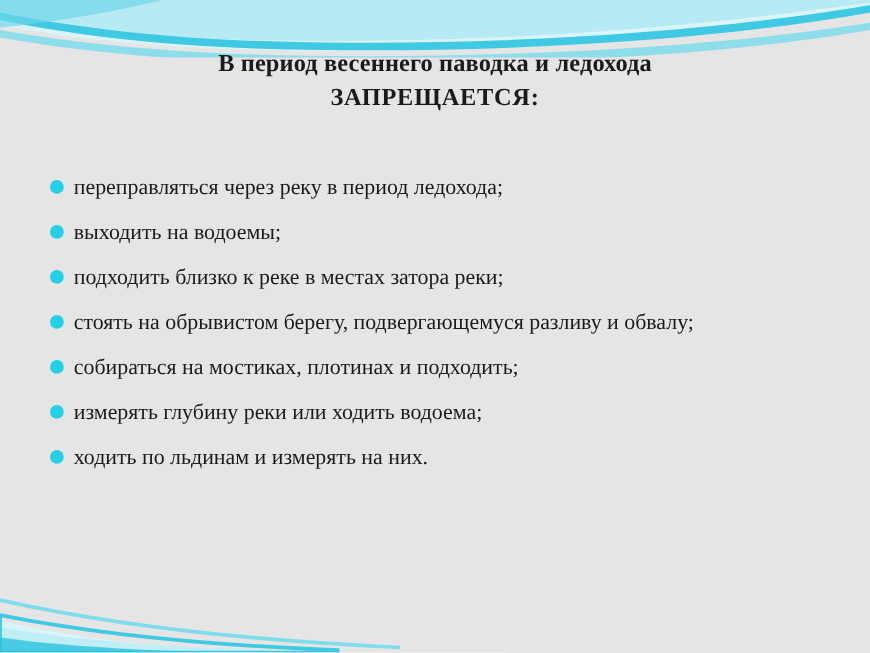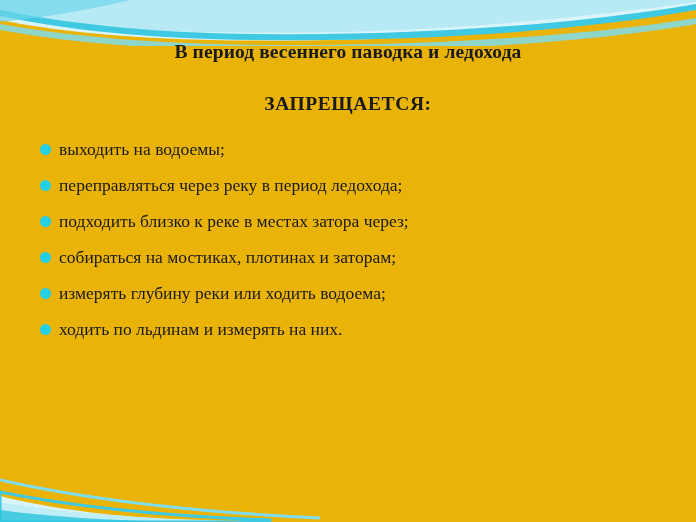--- a/index.html
+++ b/index.html
@@ -10,21 +10,21 @@
     width: 696px;
     height: 522px;
     background: #ffffff;
     font-family: "Liberation Serif", serif;
     overflow: hidden;
   }
   .slide {
     position: relative;
     width: 696px;
     height: 522px;
-    background: #eab308;
+    background: #e5e5e5;
     overflow: hidden;
   }
   .deco-top, .deco-bottom {
     position: absolute;
     left: 0;
     width: 696px;
     pointer-events: none;
   }
   .deco-top { top: 0; height: 46px; }
   .deco-bottom { bottom: 0; height: 60px; }
@@ -39,21 +39,20 @@
   .title-line {
     font-family: "Liberation Serif", serif;
     font-weight: bold;
     font-size: 19.5px;
     color: #1a1a1a;
     line-height: 27px;
     letter-spacing: 0.1px;
   }
   .title-line.second {
     letter-spacing: 0.6px;
-    margin-top: 25px;
   }
 
   .list {
     position: absolute;
     top: 138px;
     left: 40px;
     width: 630px;
   }
   .list-item {
     display: flex;
@@ -93,33 +92,37 @@
   </div>
 
   <div class="title-block">
     <div class="title-line">В период весеннего паводка и ледохода</div>
     <div class="title-line second">ЗАПРЕЩАЕТСЯ:</div>
   </div>
 
   <div class="list">
     <div class="list-item">
       <span class="bullet" style="background: rgb(37, 208, 230);"></span>
+      <span class="item-text">переправляться через реку в период ледохода;</span>
+    </div>
+    <div class="list-item">
+      <span class="bullet" style="background: rgb(37, 208, 230);"></span>
       <span class="item-text">выходить на водоемы;</span>
     </div>
     <div class="list-item">
       <span class="bullet" style="background: rgb(37, 208, 230);"></span>
-      <span class="item-text">переправляться через реку в период ледохода;</span>
+      <span class="item-text">подходить близко к реке в местах затора реки;</span>
     </div>
     <div class="list-item">
       <span class="bullet" style="background: rgb(37, 208, 230);"></span>
-      <span class="item-text">подходить близко к реке в местах затора через;</span>
+      <span class="item-text">стоять на обрывистом берегу, подвергающемуся разливу и обвалу;</span>
     </div>
     <div class="list-item">
       <span class="bullet" style="background: rgb(37, 208, 230);"></span>
-      <span class="item-text">собираться на мостиках, плотинах и заторам;</span>
+      <span class="item-text">собираться на мостиках, плотинах и подходить;</span>
     </div>
     <div class="list-item">
       <span class="bullet" style="background: rgb(37, 208, 230);"></span>
       <span class="item-text">измерять глубину реки или ходить водоема;</span>
     </div>
     <div class="list-item">
       <span class="bullet" style="background: rgb(37, 208, 230);"></span>
       <span class="item-text">ходить по льдинам и измерять на них.</span>
     </div>
   </div>

